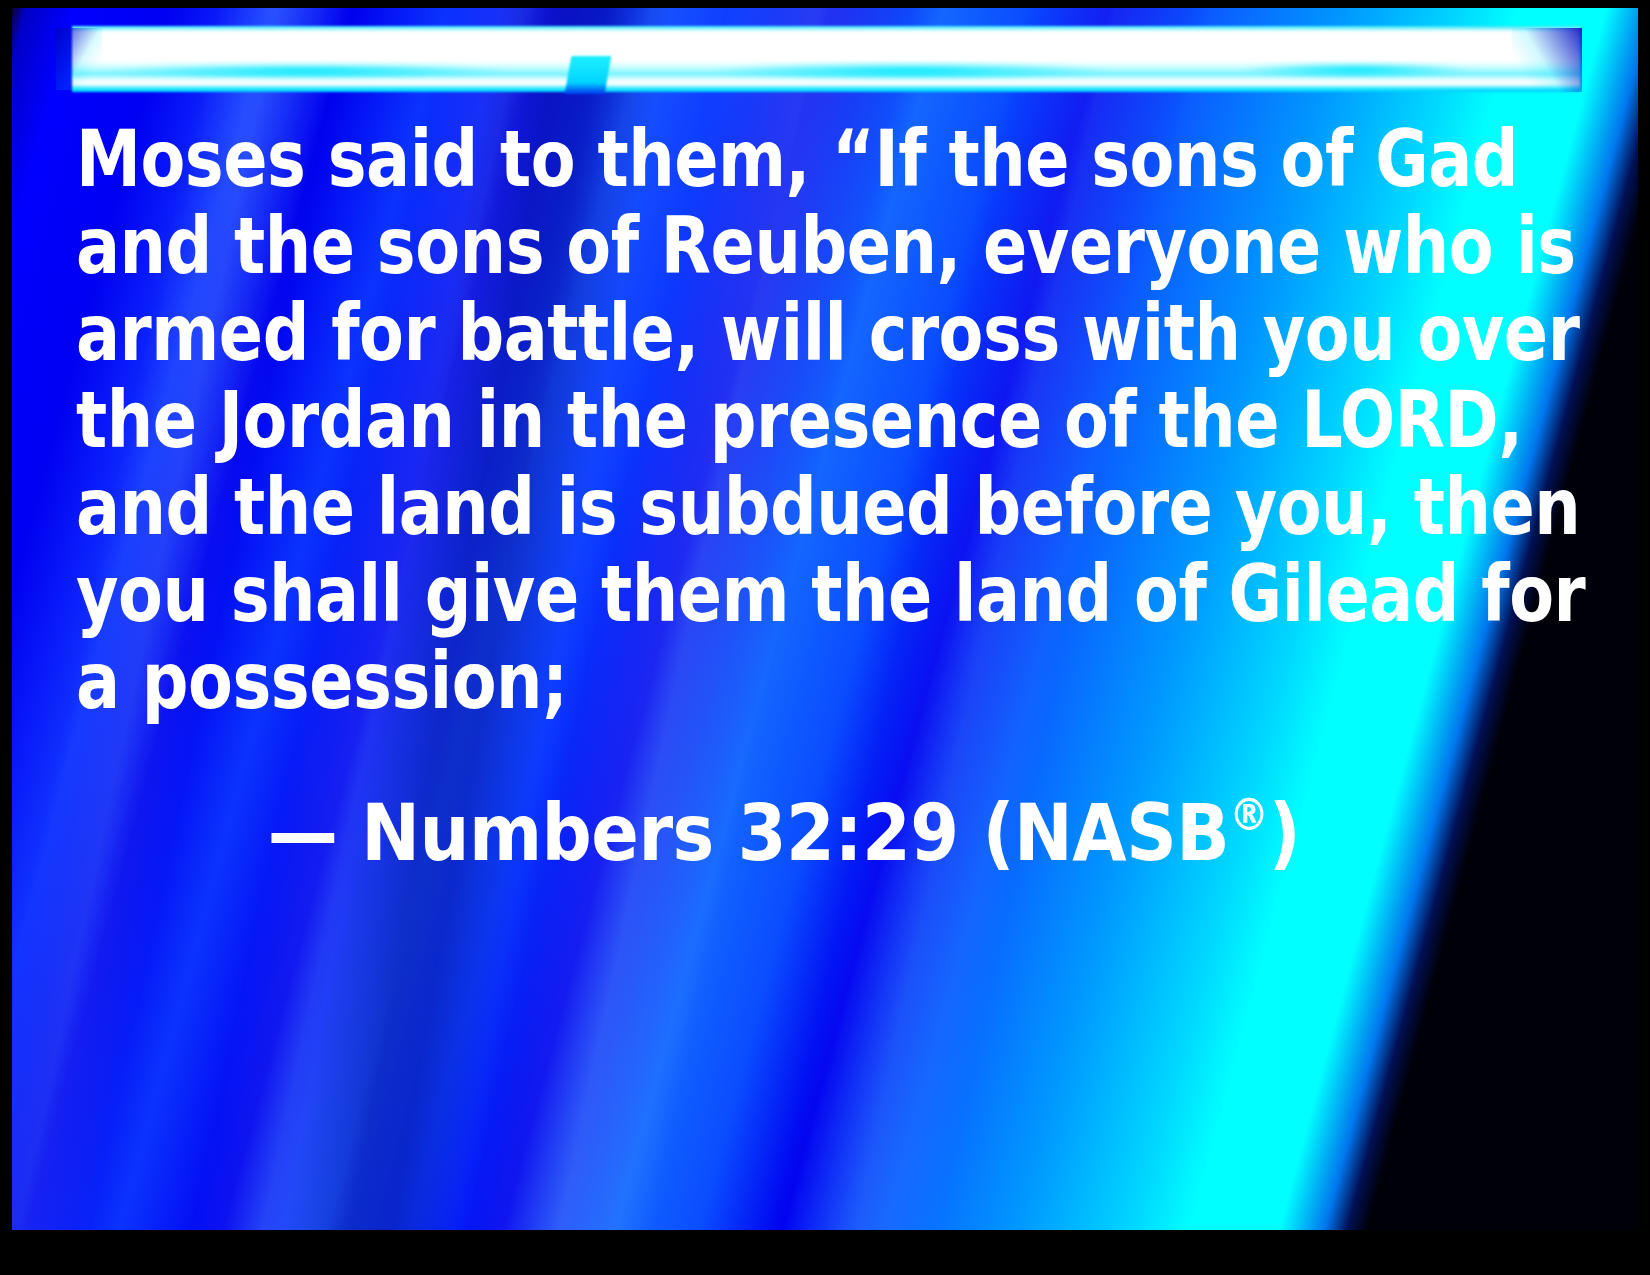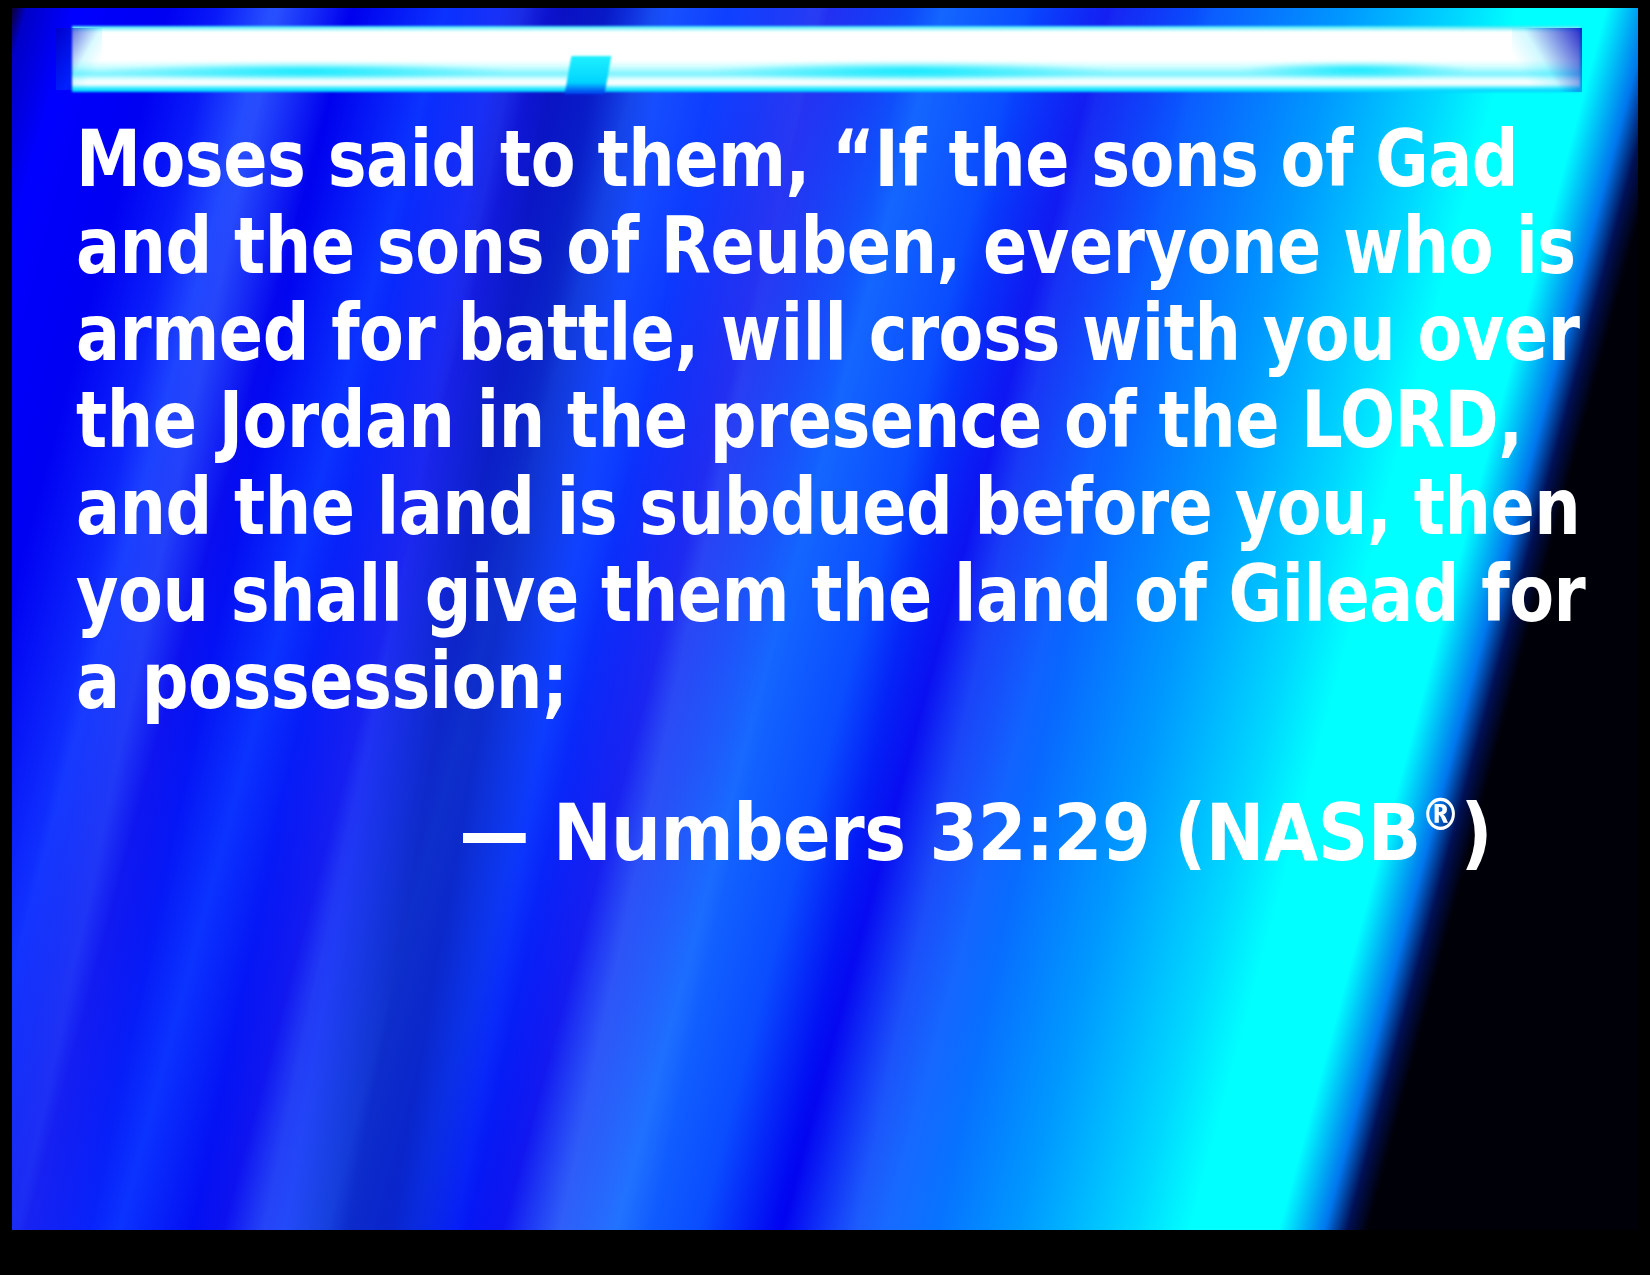--- a/index.html
+++ b/index.html
@@ -174,21 +174,21 @@
     transform-origin: left center;
   }
   .attribution-line {
     color: #ffffff;
     font-family: "DejaVu Sans Condensed", "Liberation Sans Narrow", "Liberation Sans", sans-serif;
     font-weight: bold;
     font-size: 78px;
     line-height: 87px;
     letter-spacing: -0.5px;
     white-space: nowrap;
-    text-align: right;
+    text-align: center;
     margin-top: 46px;
     padding-right: 74px;
   }
   .attribution-line .reg-mark {
     font-size: 44px;
     vertical-align: 30px;
     letter-spacing: 0;
   }
 </style>
 </head>

